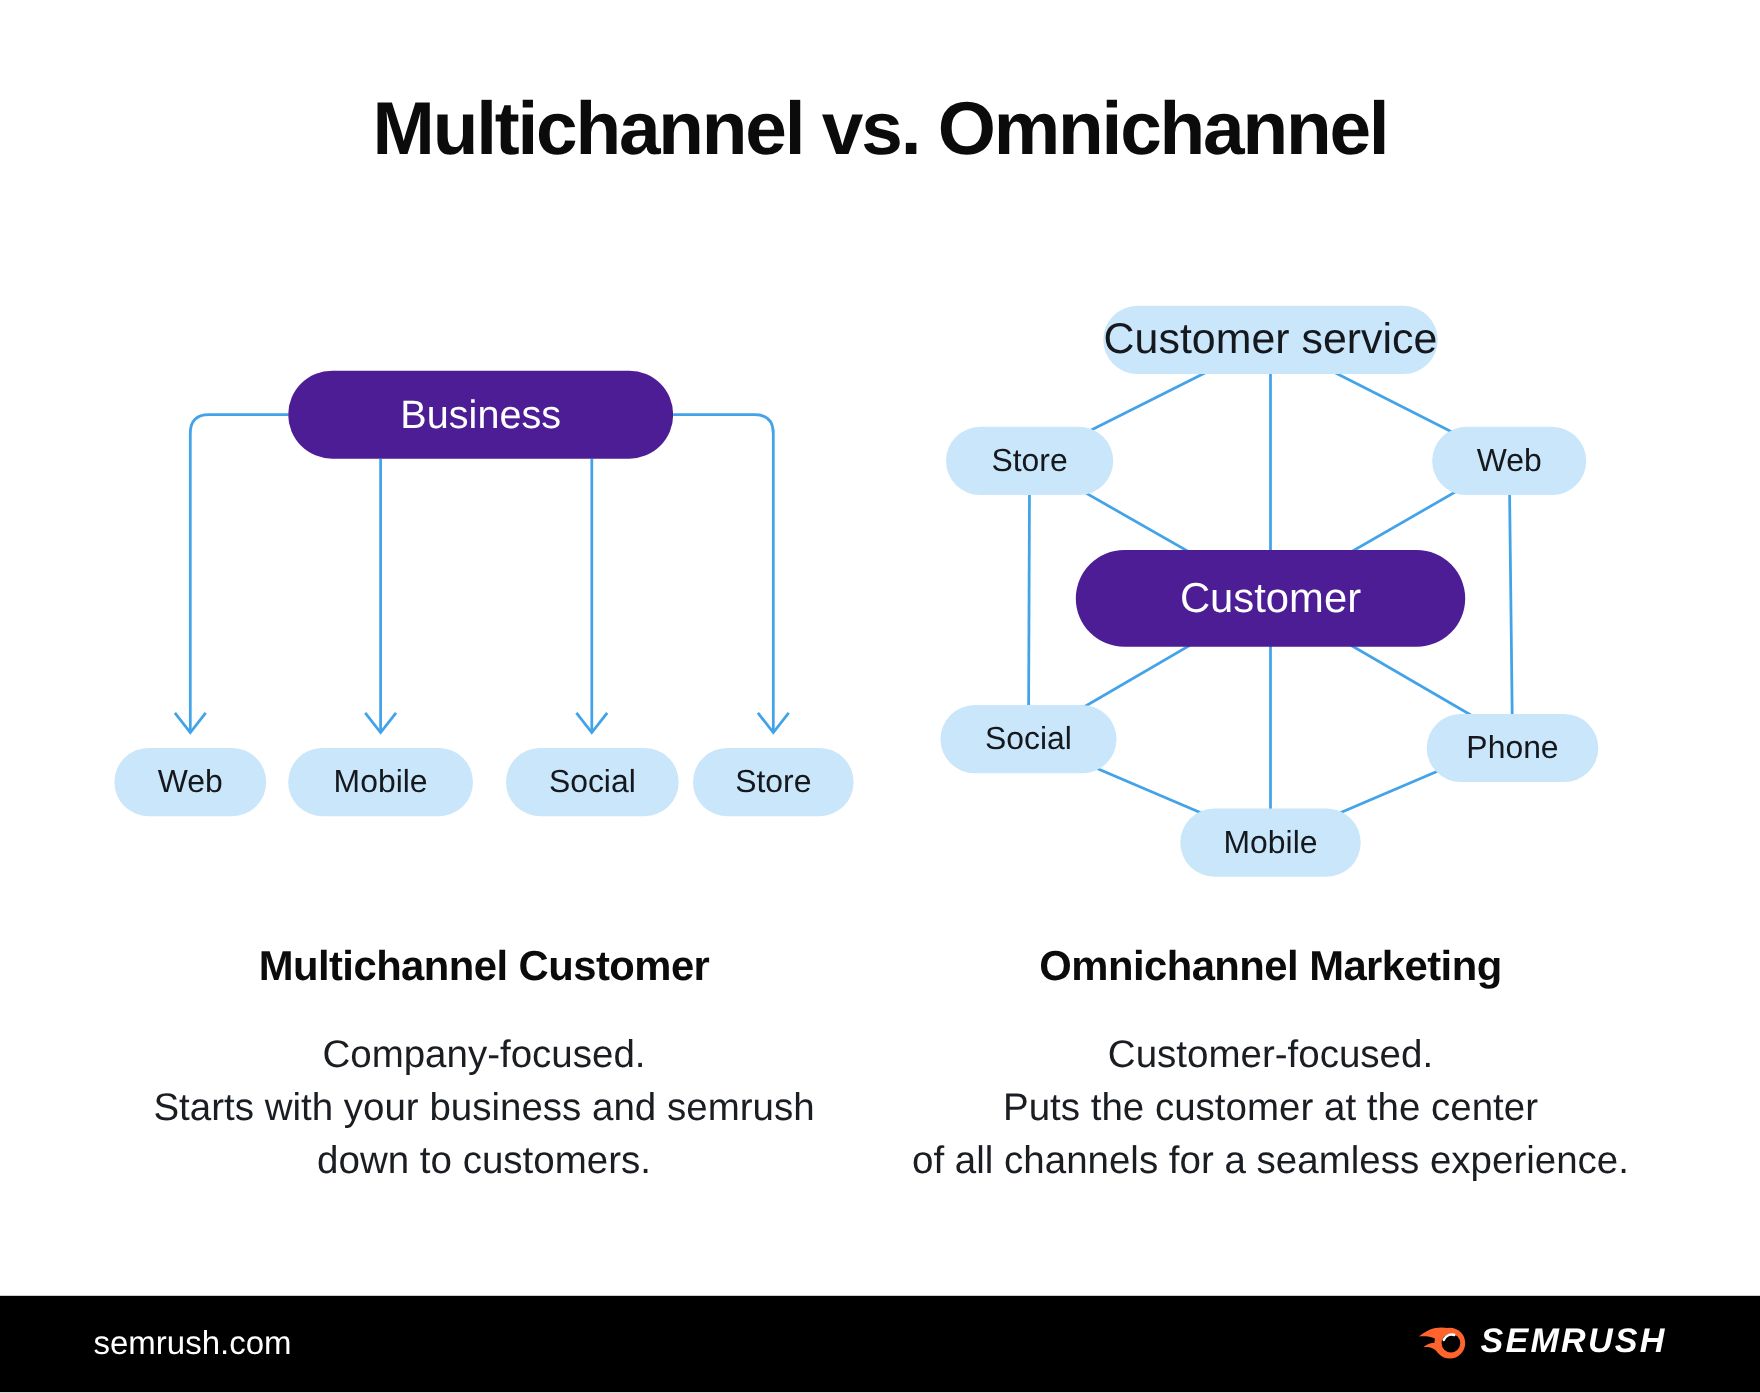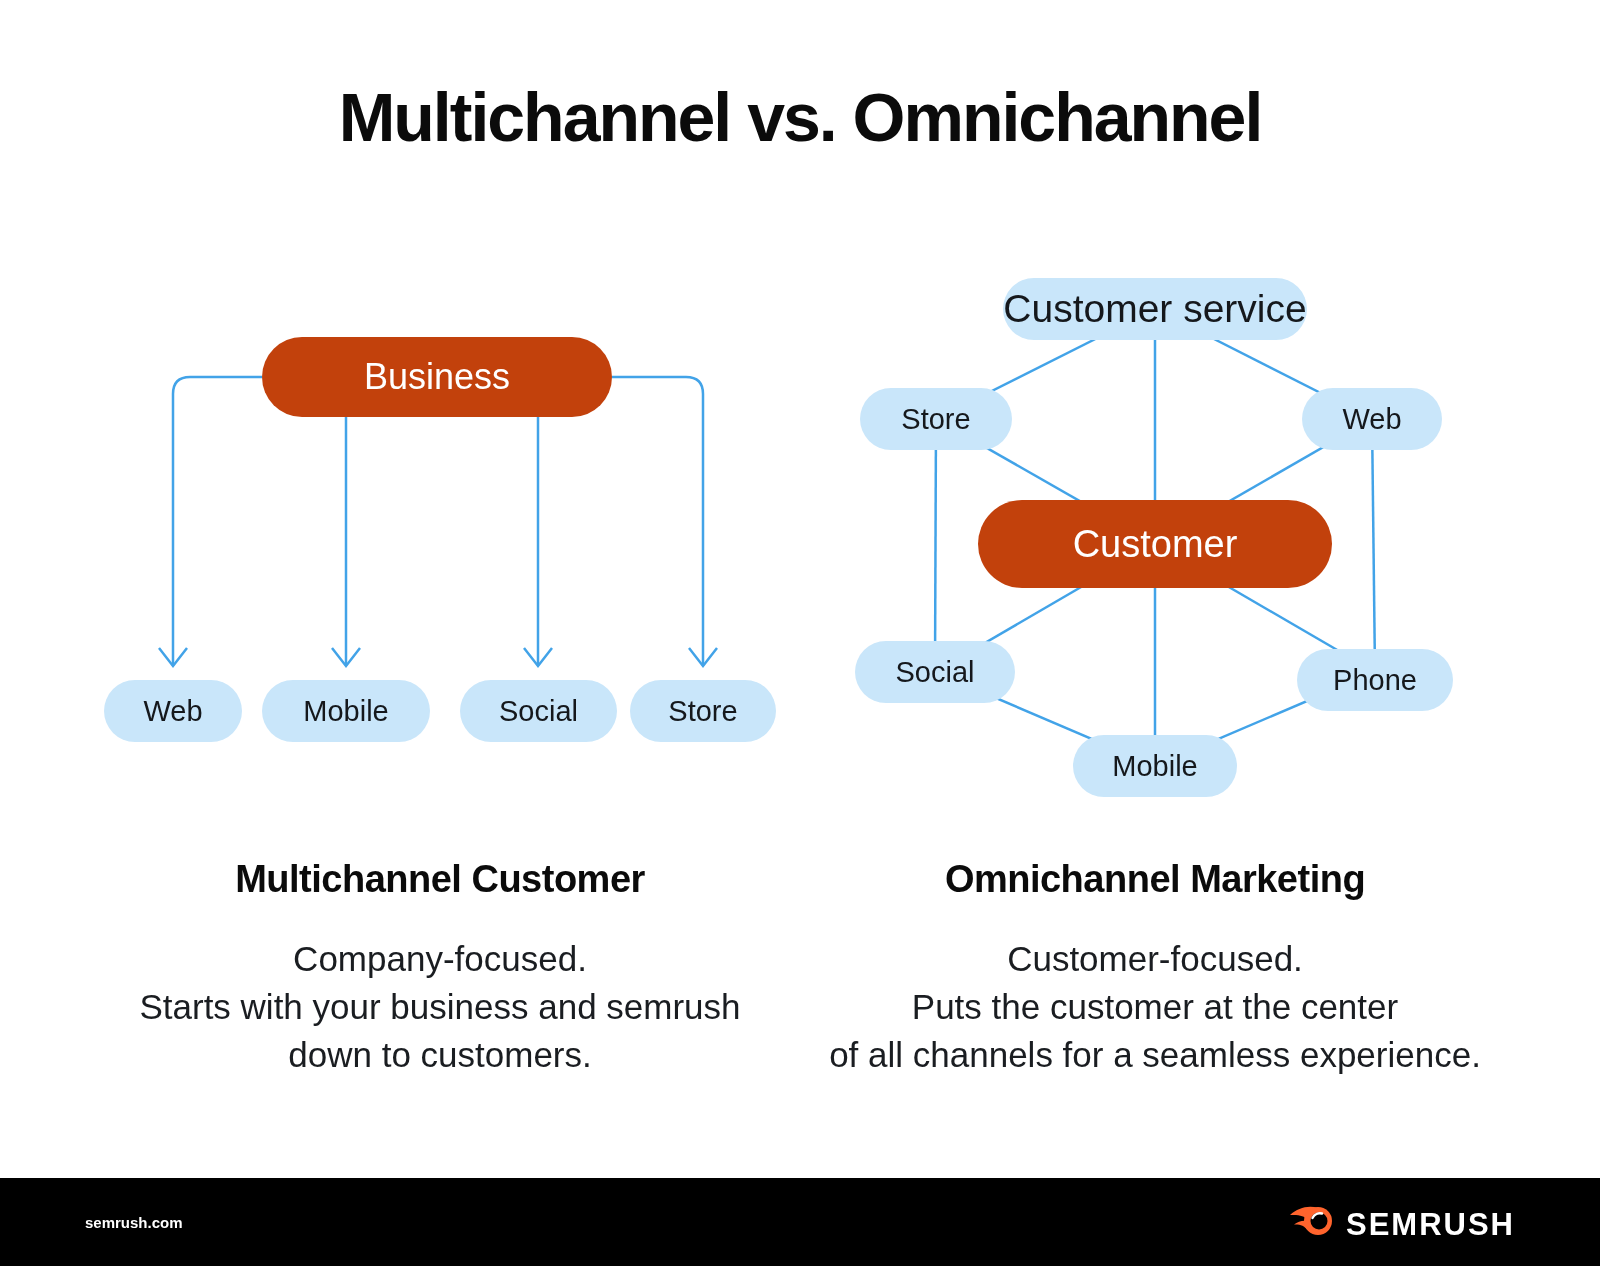--- a/index.html
+++ b/index.html
@@ -36,21 +36,21 @@
 
   .pill {
     position: absolute;
     display: flex;
     align-items: center;
     justify-content: center;
     border-radius: 999px;
     white-space: nowrap;
   }
   .pill-dark {
-    background: #c2410c;
+    background: #4c1d95;
     color: #ffffff;
   }
   .pill-light {
     background: #c9e6fa;
     color: #15181c;
   }
 
   
   .p-business { left: 262px; top: 337px; width: 350px; height: 80px; font-size: 36px; }
   .p-web-l    { left: 104px; top: 680px; width: 138px; height: 62px; font-size: 29px; }
@@ -96,27 +96,28 @@
     width: 1600px;
     height: 88px;
     background: #000000;
     display: flex;
     align-items: center;
     justify-content: space-between;
     padding: 0 85px;
   }
   .footer-url {
     color: #ffffff;
-    font-size: 15px;
-    font-weight: 700;
+    font-size: 30px;
+    font-weight: 400;
   }
   .brand {
     display: flex;
-    align-items: flex-end;
+    align-items: flex-start;
     gap: 10px;
+    font-style: italic;
   }
   .brand-word {
     color: #ffffff;
     font-size: 31px;
     font-weight: 700;
     letter-spacing: 2px;
   }
 </style>
 </head>
 <body>

